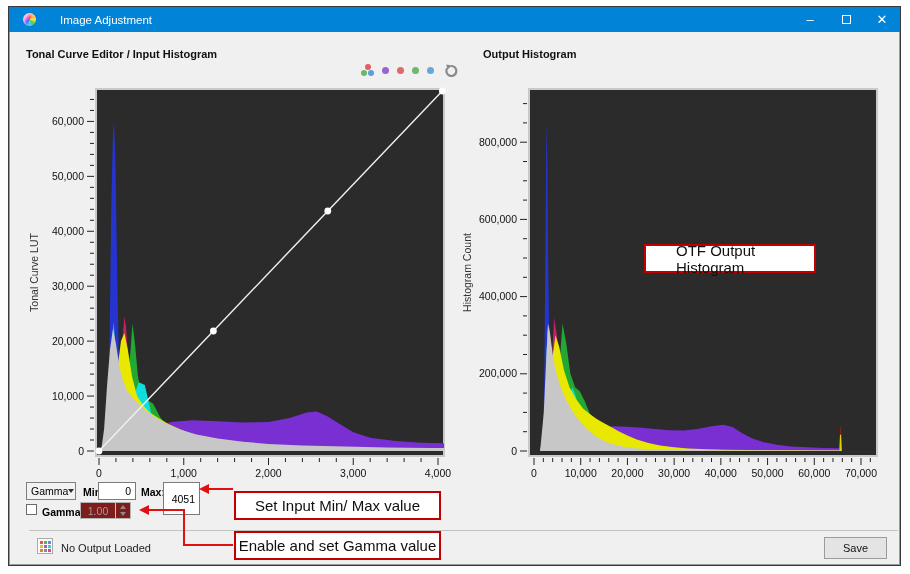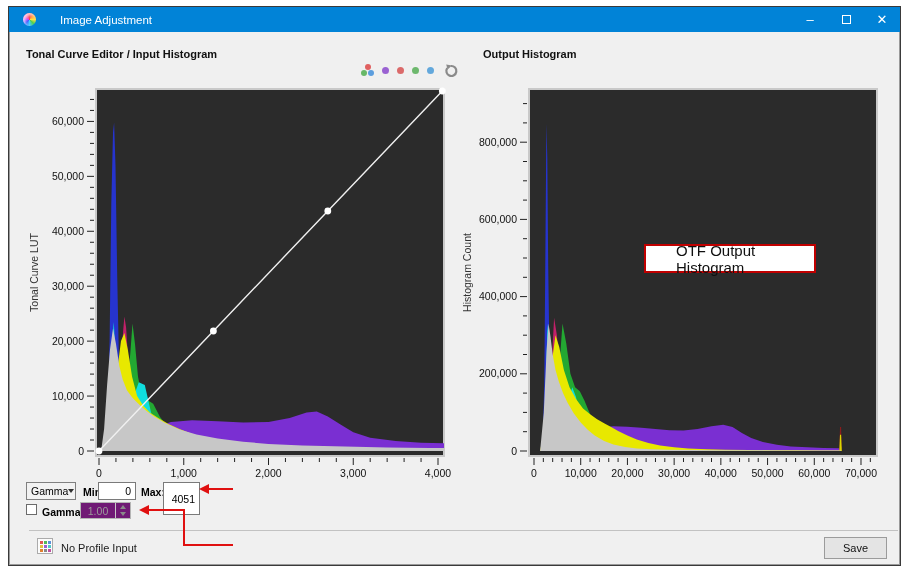--- a/index.html
+++ b/index.html
@@ -23,21 +23,21 @@
   .chart-svg { position:absolute; }
   
   .anno-box { position:absolute; background:#ffffff; border:2px solid #c00000; color:#101010; font-size:15px; display:flex; align-items:center; justify-content:center; z-index:60; }
   #arrow-layer { position:absolute; left:0; top:0; width:910px; height:574px; z-index:55; pointer-events:none; }
   
   .ctl-label { position:absolute; font-size:10.5px; font-weight:600; color:#000; }
   .ctl-input { position:absolute; border:1px solid #7a7a7a; background:#fff; font-size:10.5px; text-align:right; padding:0 4px; font-family:"Liberation Sans", sans-serif; }
   #curve-type { position:absolute; left:25px; top:481px; width:50px; height:18px; background:#f2f2f2; border:1px solid #808080; font-size:10.5px; display:flex; align-items:center; padding:0 4px; }
   #curve-type .caret { margin-left:auto; width:0; height:0; border-left:3.5px solid transparent; border-right:3.5px solid transparent; border-top:4px solid #303030; }
   #gamma-check { position:absolute; left:25px; top:503px; width:11px; height:11px; background:#fff; border:1px solid #6b6b6b; }
-  #gamma-spinner { position:absolute; left:79px; top:501px; width:51px; height:17px; border:1px solid #b5b5b5; background:#701a75; display:flex; }
+  #gamma-spinner { position:absolute; left:79px; top:501px; width:51px; height:17px; border:1px solid #b5b5b5; background:#7f1d1d; display:flex; }
   #gamma-spinner input { border:0; background:transparent; width:34px; font-size:10.5px; color:#9b9b9b; text-align:center; font-family:"Liberation Sans", sans-serif; }
   .spin-col { width:14px; border-left:1px solid #c8c8c8; display:flex; flex-direction:column; }
   .spin-btn { flex:1; display:flex; align-items:center; justify-content:center; }
   .tri-up { width:0; height:0; border-left:3px solid transparent; border-right:3px solid transparent; border-bottom:4px solid #8a8a8a; }
   .tri-dn { width:0; height:0; border-left:3px solid transparent; border-right:3px solid transparent; border-top:4px solid #8a8a8a; }
   #divider { position:absolute; left:20px; top:523px; width:869px; height:1px; background:#c2c2c2; }
   #profile-icon { position:absolute; left:28px; top:531px; width:16px; height:16px; border:1px solid #ababab; background:#fcfcfc; display:grid; grid-template-columns:repeat(3,3px); grid-auto-rows:3px; gap:1px; padding:2px; }
   #profile-icon span { width:3px; height:3px; }
   #profile-text { position:absolute; left:52px; top:535px; font-size:11px; color:#1c1c1c; }
   #save-button { position:absolute; left:815px; top:530px; width:63px; height:22px; background:#e4e4e4; border:1px solid #9b9b9b; font-size:11px; color:#111; display:flex; align-items:center; justify-content:center; }
@@ -282,35 +282,37 @@
       <span class="spin-col">
         <span class="spin-btn">
             <span class="tri-up"></span>
           </span>
         <span class="spin-btn">
             <span class="tri-dn"></span>
           </span>
       </span>
     </div>
 
+    <div class="anno-box" style="left:225px; top:484px; width:207px; height:29px;">Set Input Min/ Max value</div>
+    <div class="anno-box" style="left:225px; top:524px; width:207px; height:29px;">Enable and set Gamma value</div>
 
     <div id="divider"></div>
 
     <div id="profile-icon">
       <span style="background:#e05555;"></span>
         <span style="background:#57b657;"></span>
         <span style="background:#5a8fd8;"></span>
       <span style="background:#e0c040;"></span>
         <span style="background:#9a5fd0;"></span>
         <span style="background:#4fc8c8;"></span>
       <span style="background:#e08030;"></span>
         <span style="background:#888888;"></span>
         <span style="background:#c050a0;"></span>
     </div>
-    <div id="profile-text">No Profile Input</div>
+    <div id="profile-text">No Output Loaded</div>
     <button id="save-button">Save</button>
   </div>
 
   <svg id="arrow-layer">
     <g stroke="#e01010" stroke-width="2" fill="none">
       <path d="M 233 489 L 208 489"></path>
       <path d="M 233 545 L 184 545 L 184 510 L 148 510"></path>
     </g>
     <polygon points="199,489 209,484 209,494" fill="#e01010"></polygon>
     <polygon points="139,510 149,505 149,515" fill="#e01010"></polygon>

